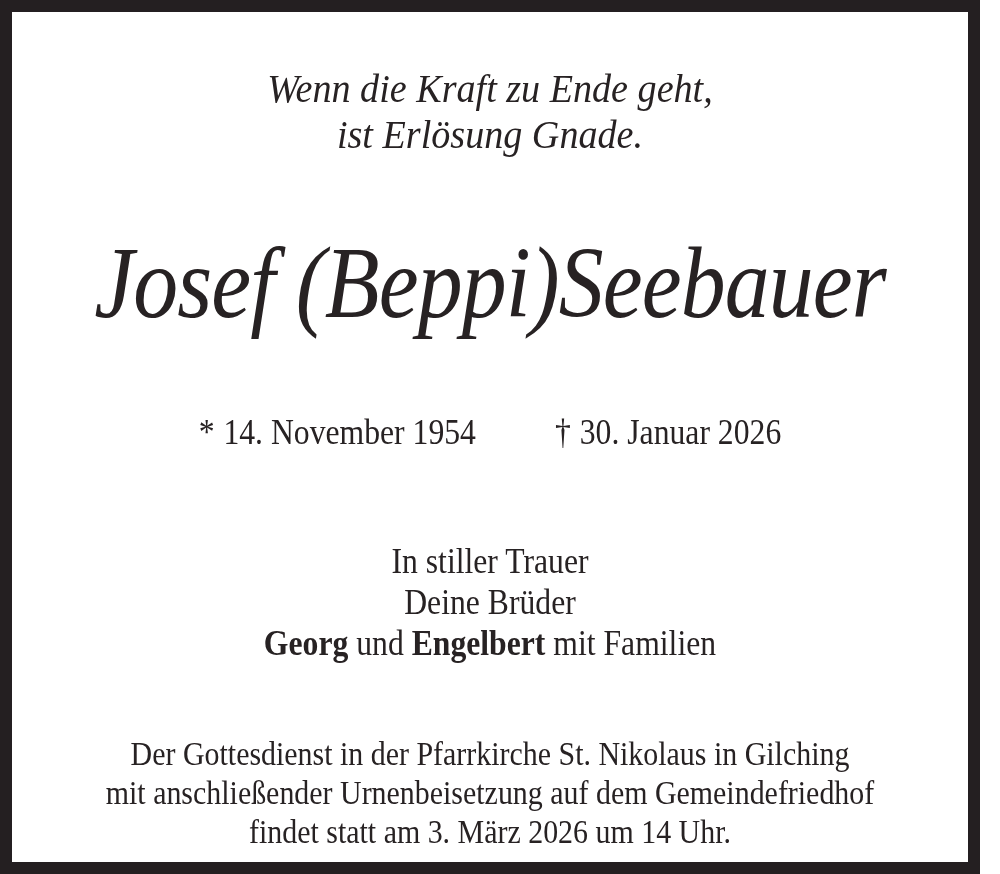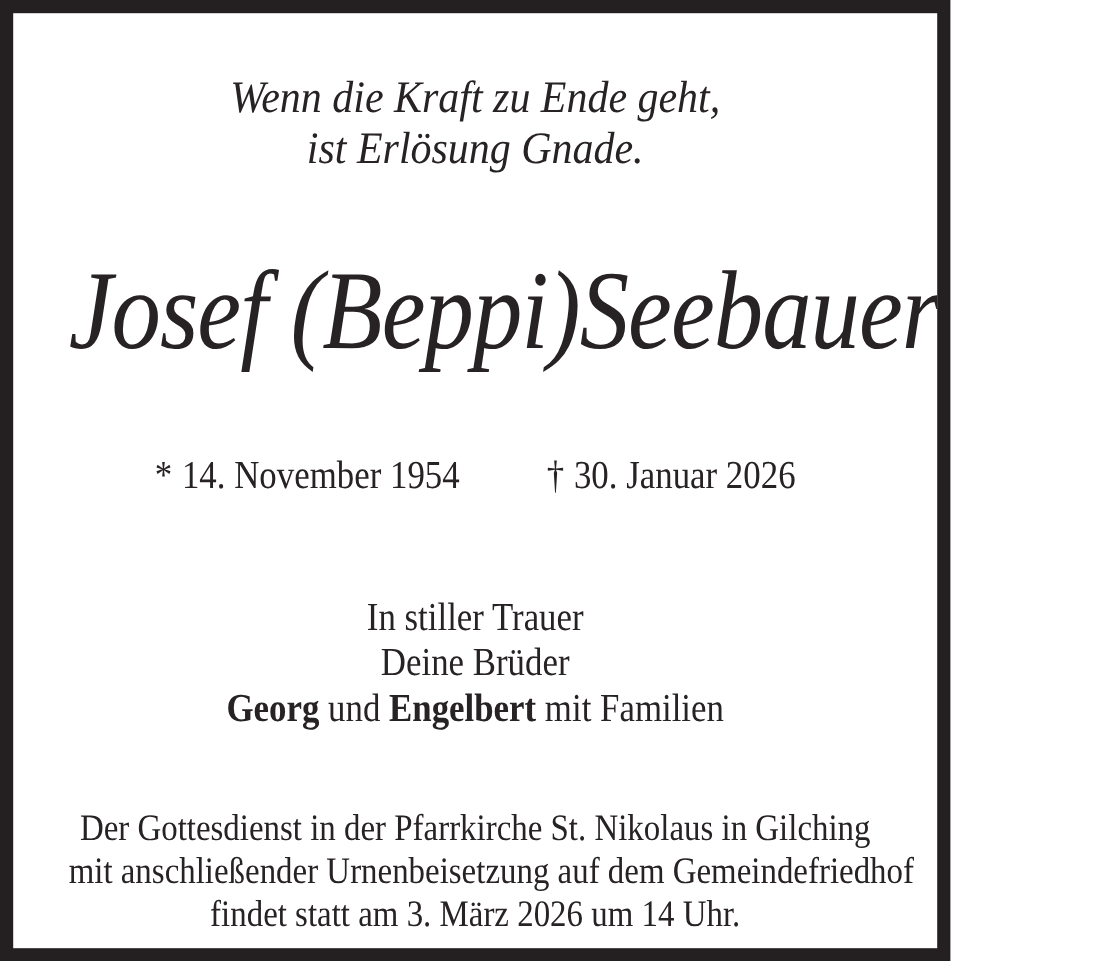--- a/index.html
+++ b/index.html
@@ -2,21 +2,21 @@
 <html><head>
 <meta charset="utf-8">
 <style>
   html, body {
     margin: 0;
     padding: 0;
     background: #ffffff;
   }
   .card {
     position: relative;
-    width: 864px;
+    width: 980px;
     height: 874px;
     box-sizing: border-box;
     border: 12px solid #241f21;
     background: #ffffff;
     color: #272223;
     font-family: "Liberation Serif", serif;
     overflow: hidden;
     text-align: center;
   }
   

